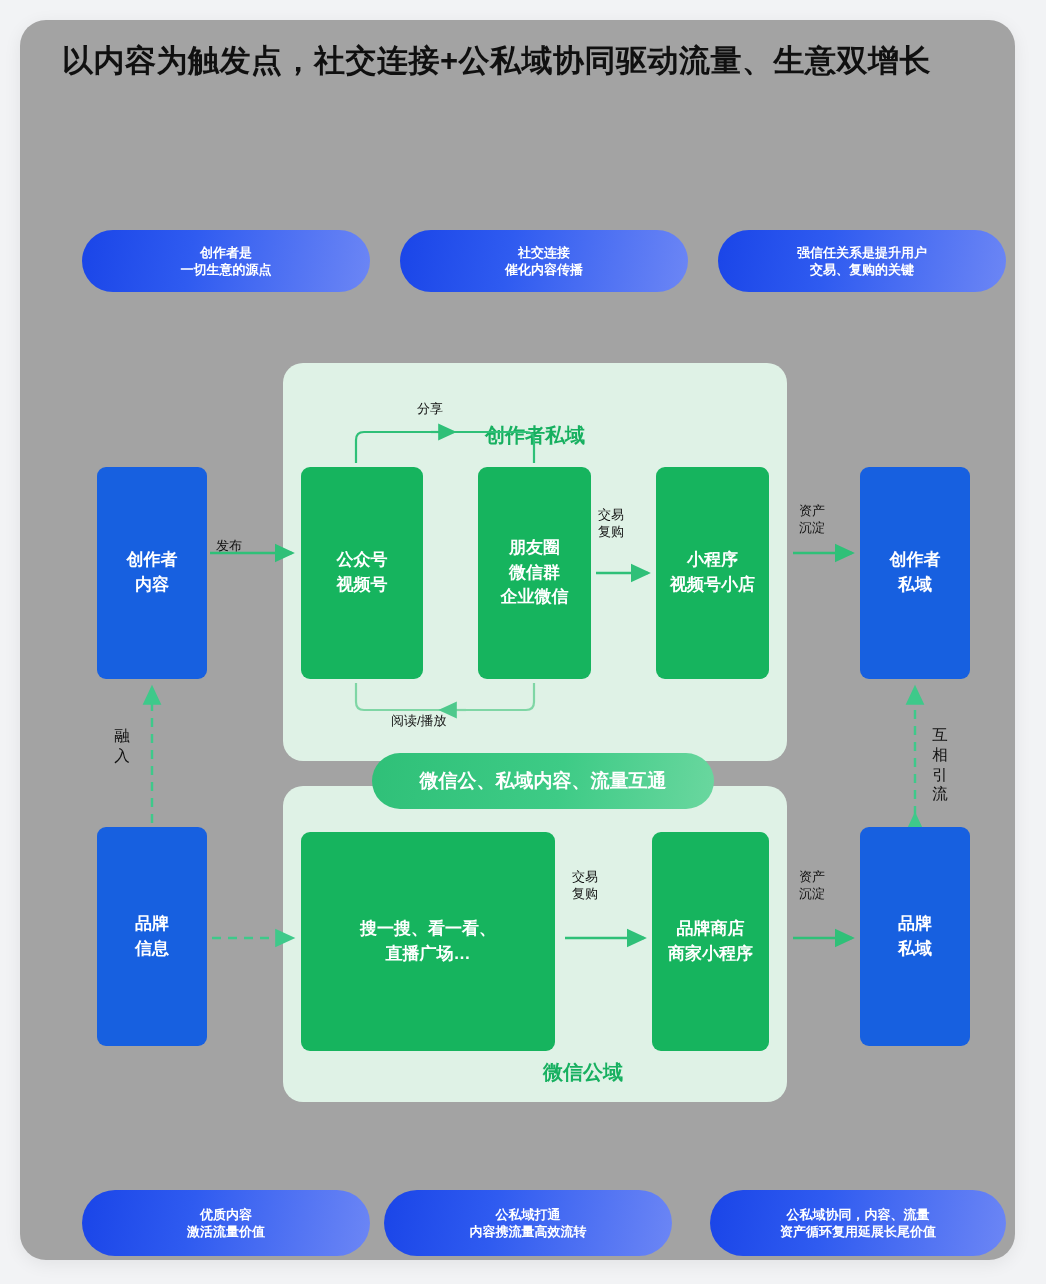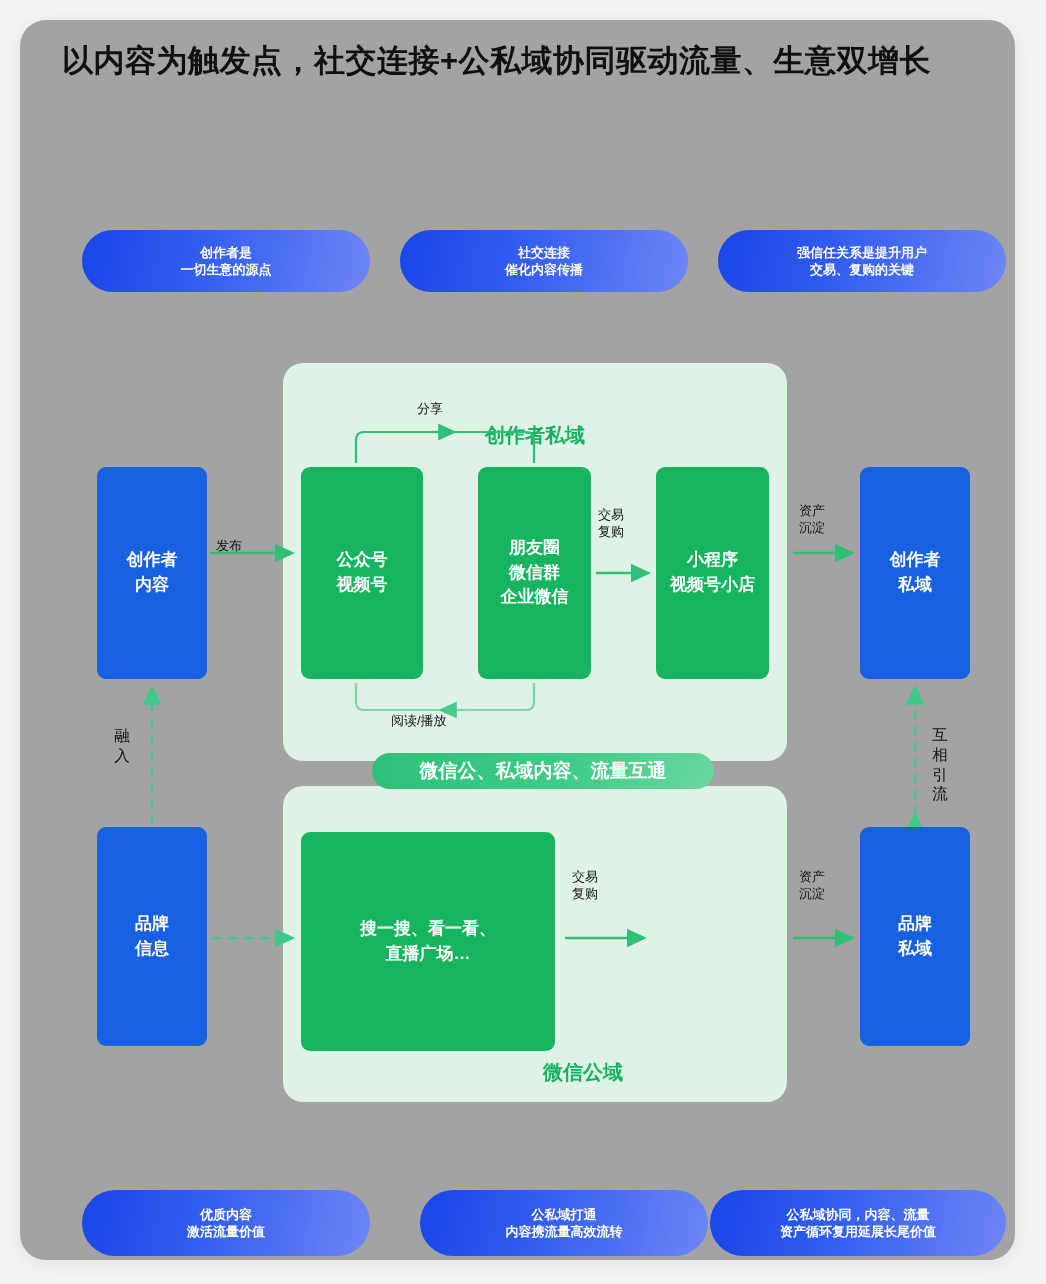--- a/index.html
+++ b/index.html
@@ -33,21 +33,21 @@
   }
   .pill span{display:block;white-space:nowrap;}
 
   .pt{top:210px;height:62px;font-size:13px;}
   #pill-top-1{left:62px;width:288px;}
   #pill-top-2{left:380px;width:288px;}
   #pill-top-3{left:698px;width:288px;}
 
   .pb{top:1170px;height:66px;font-size:13px;}
   #pill-bot-1{left:62px;width:288px;}
-  #pill-bot-2{left:400px;width:288px;}
+  #pill-bot-2{left:364px;width:288px;}
   #pill-bot-3{left:690px;width:296px;}
 
   
   .zone{
     position:absolute;background:#dff2e6;border-radius:20px;
   }
   #zone-private{left:263px;top:343px;width:504px;height:398px;}
   #zone-public{left:263px;top:766px;width:504px;height:316px;}
   .zone-title{
     position:absolute;width:100%;text-align:center;
@@ -73,21 +73,21 @@
   #box-brand-private{left:840px;top:807px;width:110px;height:219px;}
 
   #box-official{left:281px;top:447px;width:122px;height:212px;}
   #box-moments{left:458px;top:447px;width:113px;height:212px;align-items:center;}
   #box-mini{left:636px;top:447px;width:113px;height:212px;}
   #box-discover{left:281px;top:812px;width:254px;height:219px;}
   #box-brandshop{left:632px;top:812px;width:117px;height:219px;}
 
   
   #badge-interop{
-    position:absolute;left:352px;top:733px;width:342px;height:36px;
+    position:absolute;left:352px;top:733px;width:342px;height:56px;
     display:flex;align-items:center;justify-content:center;
     background:linear-gradient(100deg,#2fc078 0%,#3ecb86 55%,#6ad79f 100%);
     border-radius:999px;color:#fff;font-weight:bold;font-size:19px;
     white-space:nowrap;
   }
 
   
   .alabel{
     position:absolute;color:#111;font-size:13px;line-height:1.3;
     text-align:center;white-space:nowrap;
@@ -202,20 +202,24 @@
     <span>企业微信</span>
   </div>
   <div class="box green" id="box-mini">
     <span>小程序</span>
     <span>视频号小店</span>
   </div>
   <div class="box green" id="box-discover">
     <span>搜一搜、看一看、</span>
     <span>直播广场…</span>
   </div>
+  <div class="box green" id="box-brandshop">
+    <span>品牌商店</span>
+    <span>商家小程序</span>
+  </div>
 
   <div id="badge-interop">微信公、私域内容、流量互通</div>
 
   <div class="alabel" id="lbl-publish">发布</div>
   <div class="alabel" id="lbl-share">分享</div>
   <div class="alabel" id="lbl-read">阅读/播放</div>
 
   <div class="alabel" id="lbl-trade-1">
     <span>交易</span>
     <span>复购</span>

